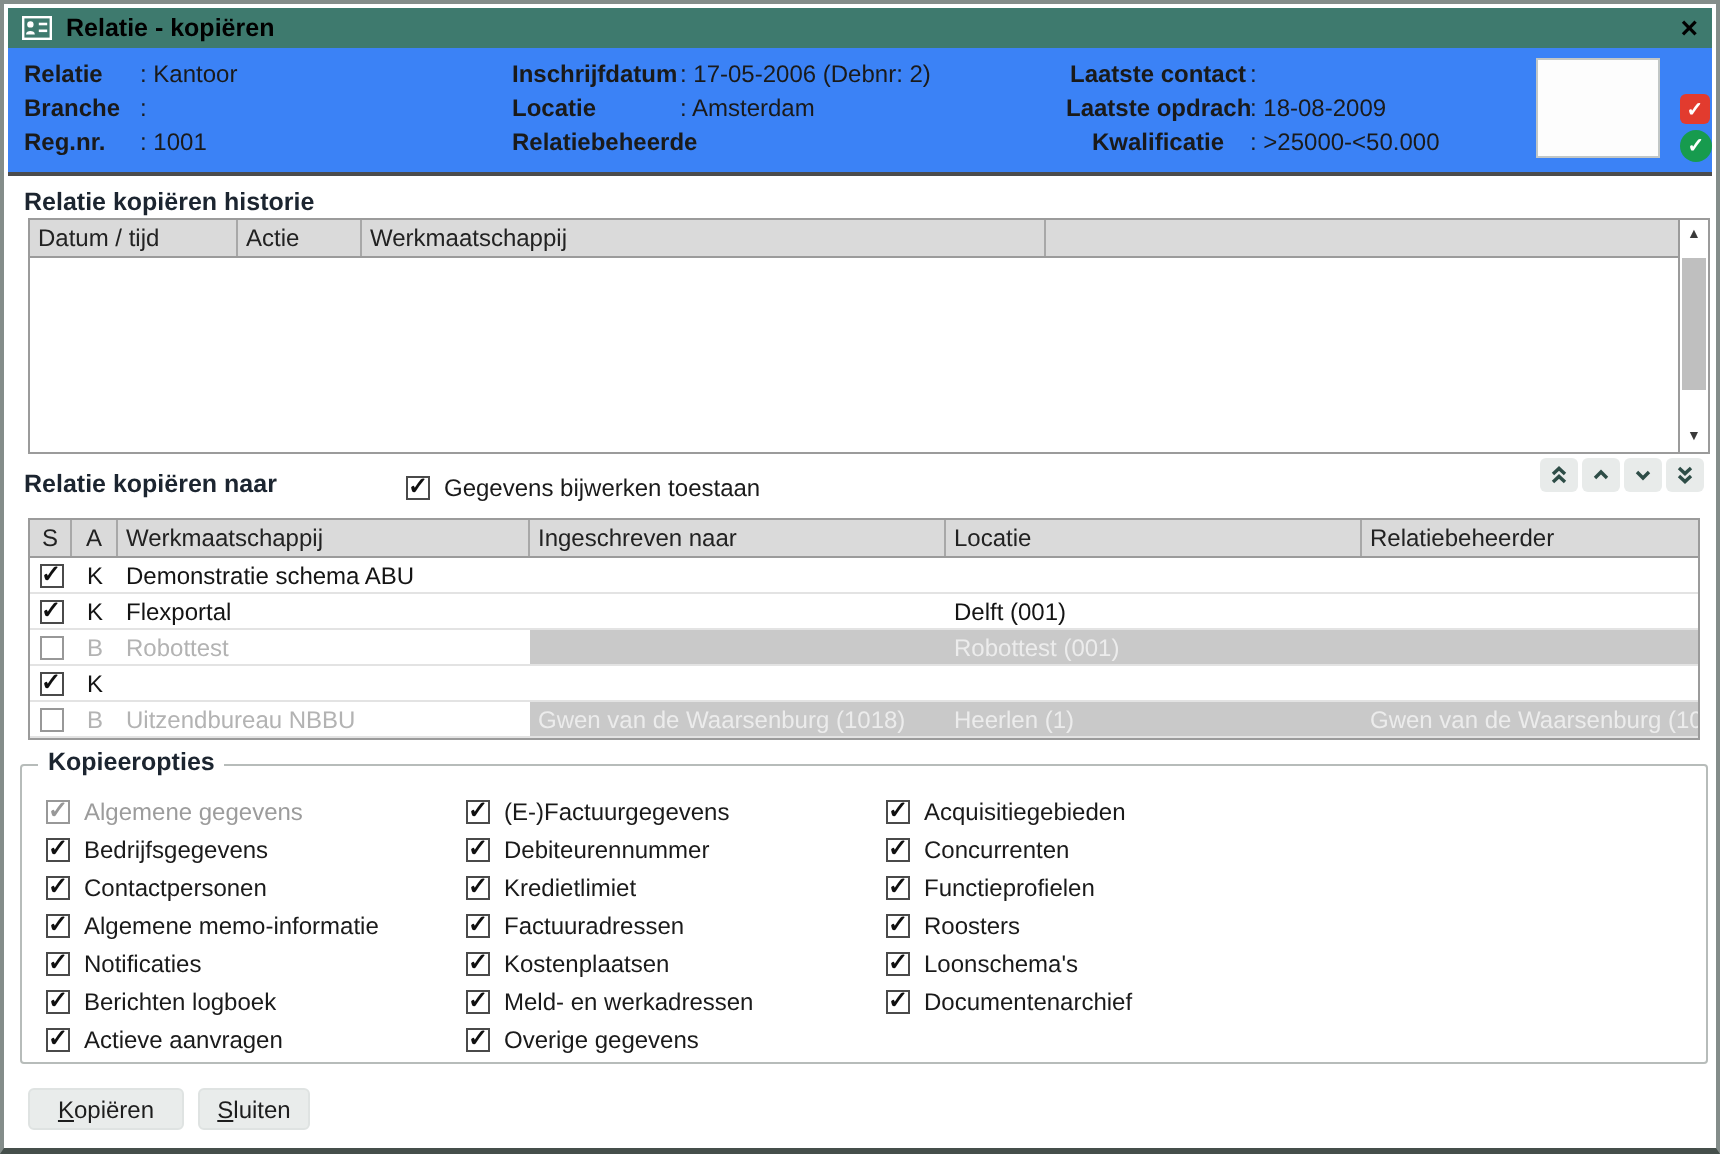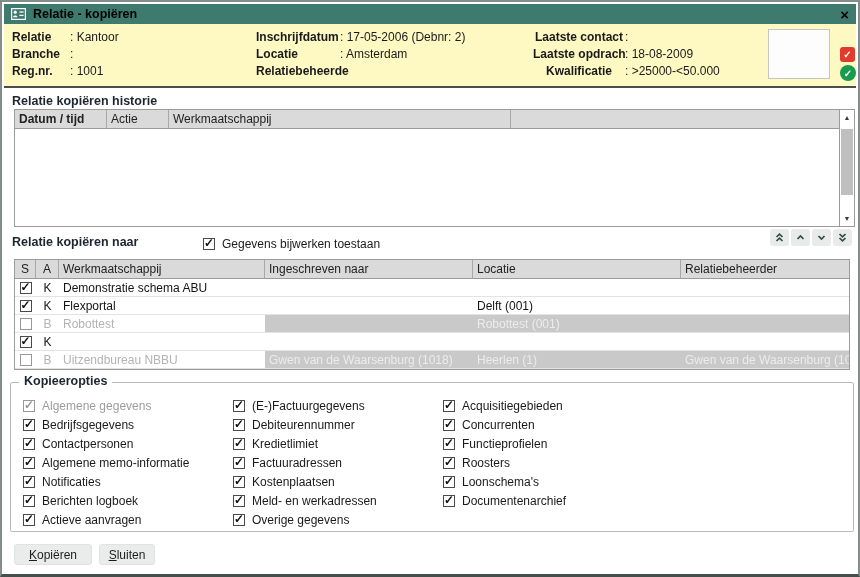--- a/index.html
+++ b/index.html
@@ -11,21 +11,21 @@
   
   .titlebar {
     position:absolute; left:2px; top:2px; right:2px; height:20px;
     background:#3e7a6e; color:#000000; display:flex; align-items:center;
     padding:0 7px; gap:7px; font-size:12.5px; font-weight:bold;
   }
   .titlebar .close { margin-left:auto; font-size:15px; font-weight:bold; cursor:pointer; line-height:1; }
   
   .headerpanel {
     position:absolute; left:2px; top:22px; right:2px; height:64px;
-    background:#fef9c3; border-bottom:2px solid #4c4c4c; font-size:12px; color:#1a1a1a;
+    background:#3b82f6; border-bottom:2px solid #4c4c4c; font-size:12px; color:#1a1a1a;
   }
   .hcol { position:absolute; top:5px; }
   .hcol1 { left:8px; }  .hcol2 { left:252px; }  .hcol3 { left:529px;text-align:center; }
   .hrow { display:flex; line-height:17px; white-space:nowrap; }
   .hlabel { font-weight:bold; }
   .hcol1 .hlabel { width:58px; } .hcol2 .hlabel { width:84px; } .hcol3 .hlabel { width:92px; }
   .photobox { position:absolute; left:764px; top:5px; width:62px; height:50px;
     background:#fdfdfd; border:1px solid #c2c7c6; }
   .statred { position:absolute; left:836px; top:23px; width:15px; height:15px; border-radius:3px;
     background:#e23b2e; color:#fff; font-size:10px; font-weight:bold; display:flex; align-items:center; justify-content:center; }
@@ -153,21 +153,21 @@
         </div>
     </div>
     <div class="photobox"></div>
     <div class="statred">✓</div>
     <div class="statgreen">✓</div>
   </div>
 
   <div class="seclabel" style="left:10px; top:92px;">Relatie kopiëren historie</div>
   <div class="tbl hist-tbl">
     <div class="thead hist-head">
-      <div class="th" style="width:92px;font-weight:bold;">Datum / tijd</div>
+      <div class="th" style="width:104px;">Datum / tijd</div>
       <div class="th" style="width:62px;">Actie</div>
       <div class="th" style="width:342px;">Werkmaatschappij</div>
       <div class="th" style="flex:1;margin-top:48px;">Medewerker</div>
     </div>
     <div class="scrollbar">
       <div class="sb-btn">▲</div>
       <div class="sb-track">
         <div class="sb-thumb"></div>
       </div>
       <div class="sb-btn">▼</div>

